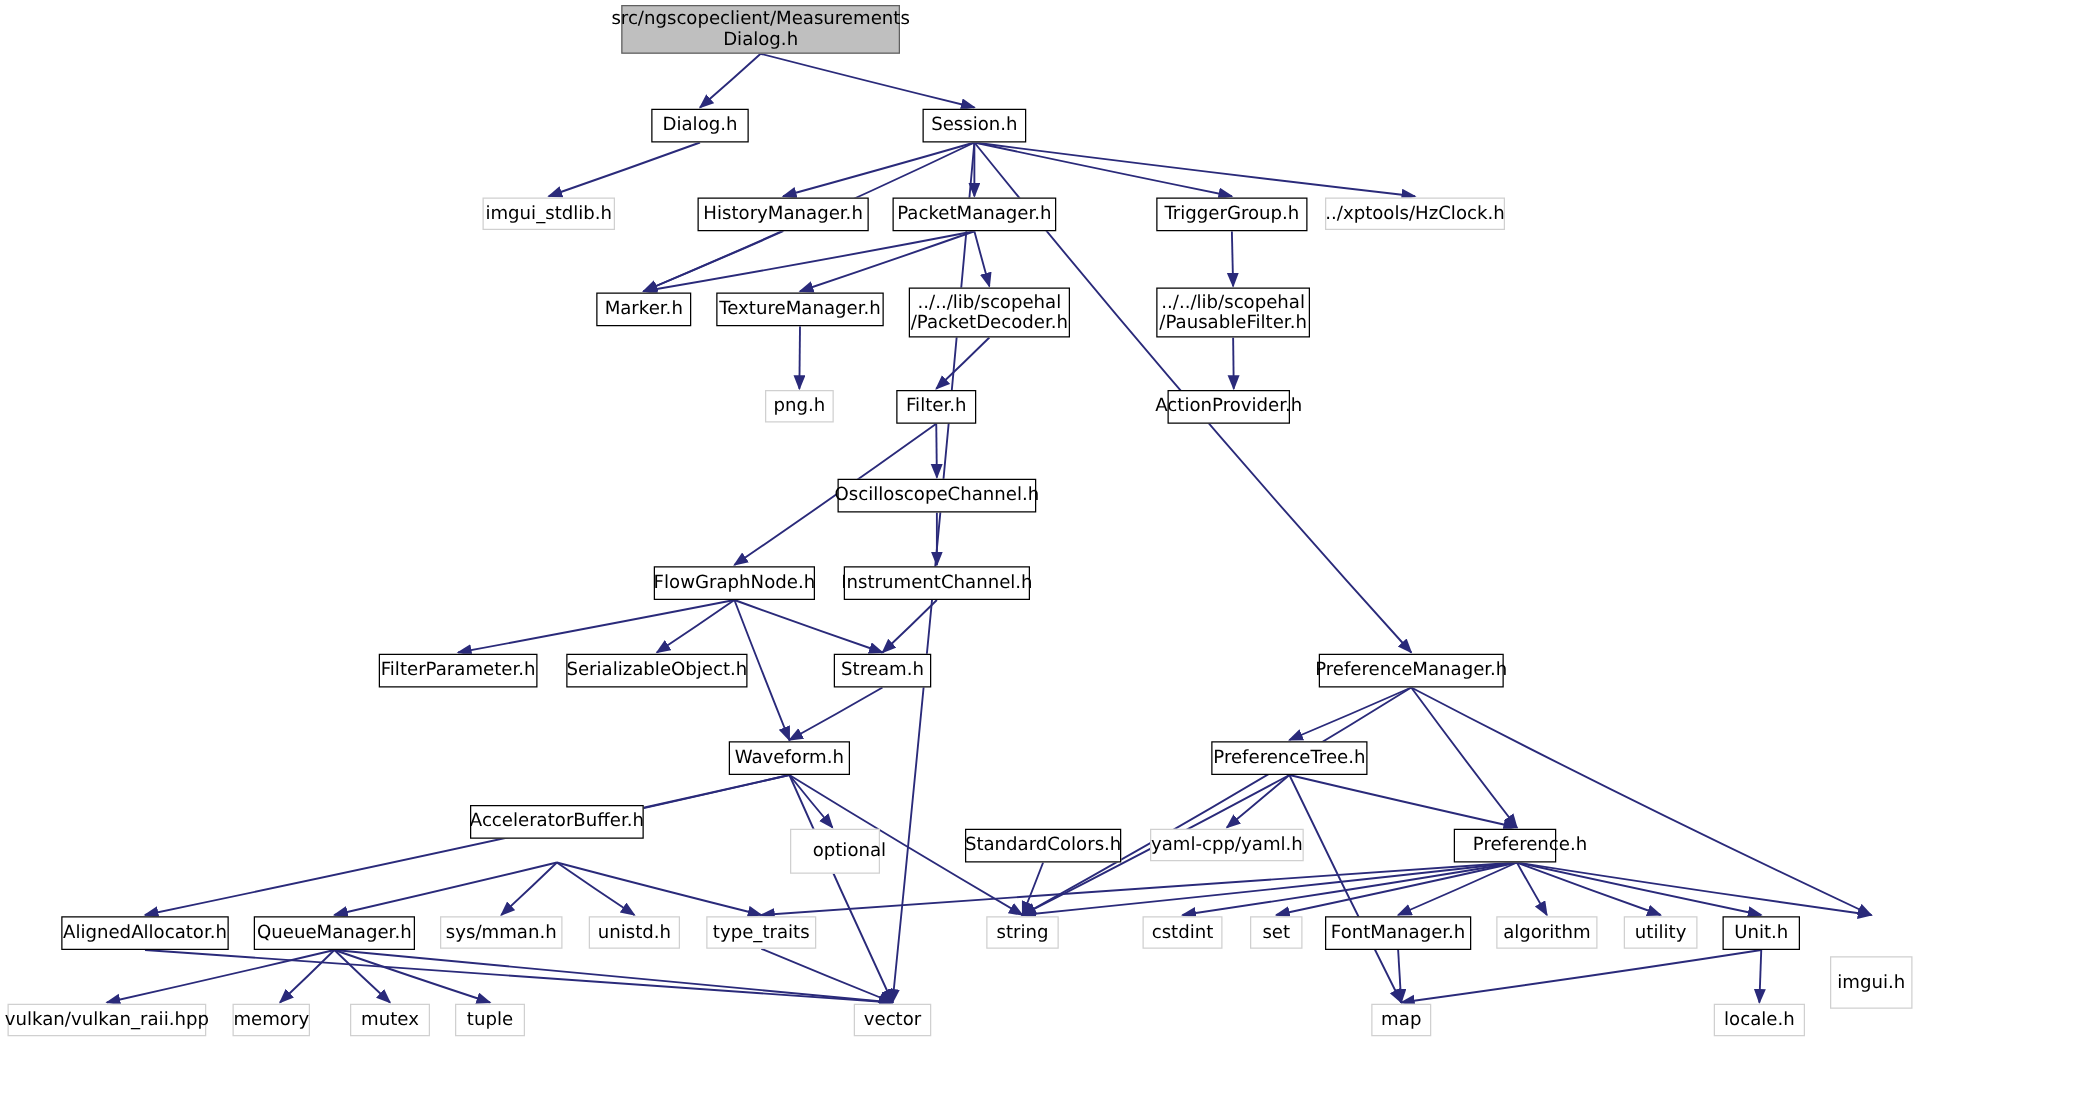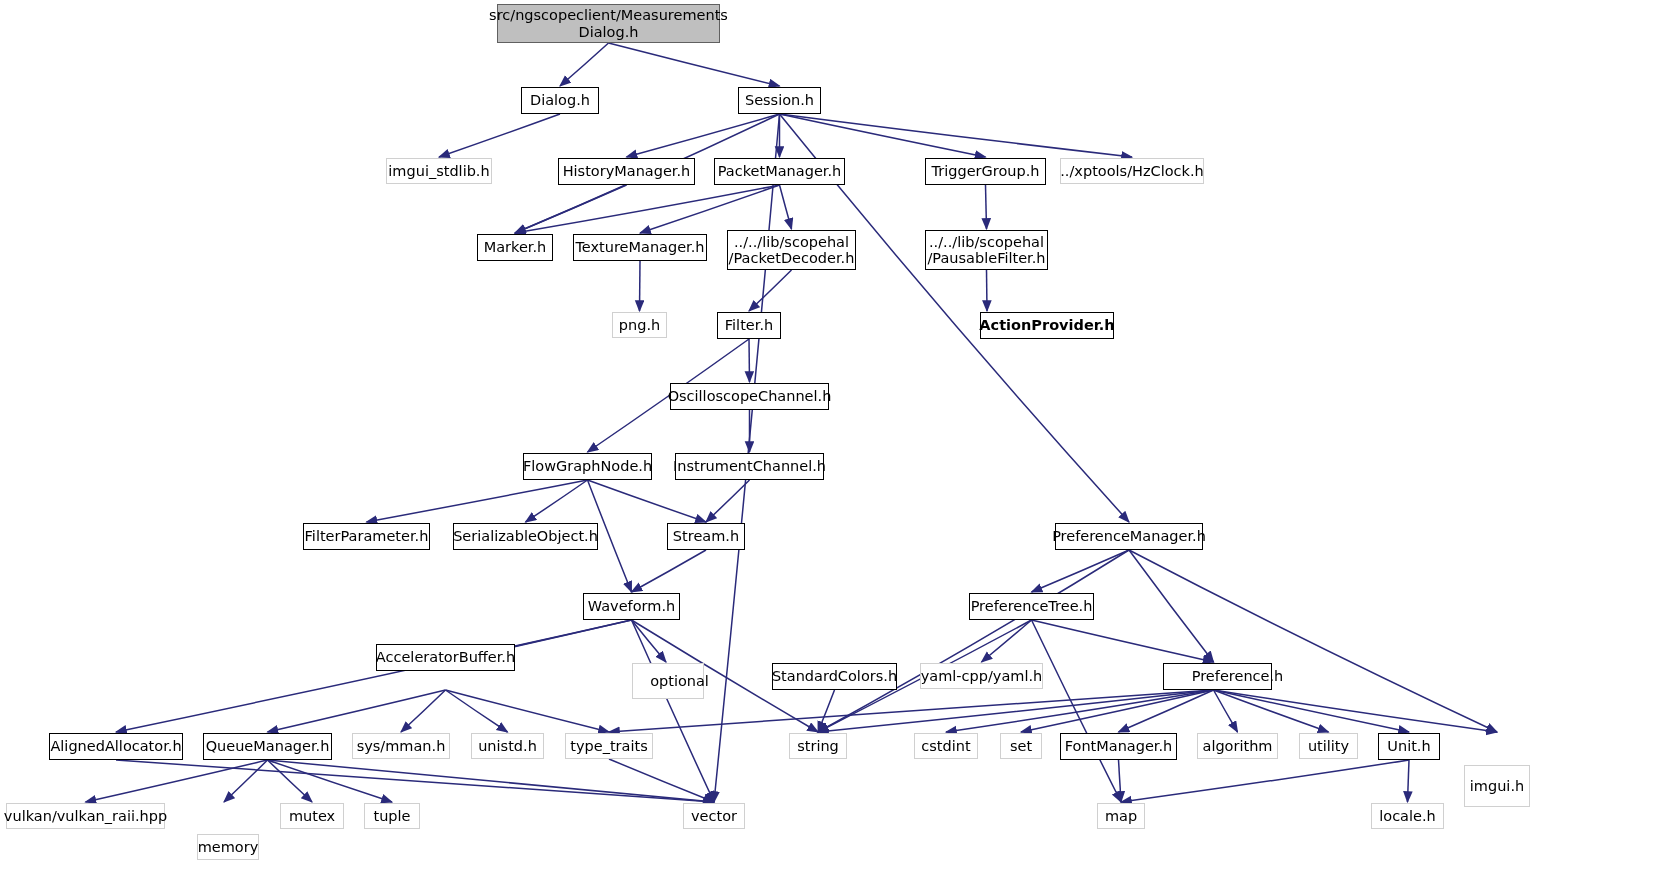--- a/index.html
+++ b/index.html
@@ -101,49 +101,49 @@
       <div class="node solid" style="left: 925px; top: 158px; width: 121px; height: 27px;">TriggerGroup.h</div>
       <div class="node faint" style="left: 1060px; top: 158px; width: 144px; height: 26px;">../xptools/HzClock.h</div>
       <div class="node solid" style="left: 477px; top: 234px; width: 76px; height: 27px;">Marker.h</div>
       <div class="node solid" style="left: 573px; top: 234px; width: 134px; height: 27px; text-align: right;">TextureManager.h</div>
       <div class="node solid" style="left: 727px; top: 230px; width: 129px; height: 40px;">../../lib/scopehal
 /PacketDecoder.h</div>
       <div class="node solid" style="left: 925px; top: 230px; width: 123px; height: 40px;">../../lib/scopehal
 /PausableFilter.h</div>
       <div class="node faint" style="left: 612px; top: 312px; width: 55px; height: 26px;">png.h</div>
       <div class="node solid" style="left: 717px; top: 312px; width: 64px; height: 27px;">Filter.h</div>
-      <div class="node solid" style="left: 980px; top: 312px; width: 134px; height: 27px; font-weight: bold;">ActionProvider.h</div>
+      <div class="node solid" style="left: 934px; top: 312px; width: 98px; height: 27px;">ActionProvider.h</div>
       <div class="node solid" style="left: 670px; top: 383px; width: 159px; height: 27px;">OscilloscopeChannel.h</div>
       <div class="node solid" style="left: 523px; top: 453px; width: 129px; height: 27px;">FlowGraphNode.h</div>
       <div class="node solid" style="left: 675px; top: 453px; width: 149px; height: 27px;">InstrumentChannel.h</div>
       <div class="node solid" style="left: 303px; top: 523px; width: 127px; height: 27px;">FilterParameter.h</div>
       <div class="node solid" style="left: 453px; top: 523px; width: 145px; height: 27px;">SerializableObject.h</div>
       <div class="node solid" style="left: 667px; top: 523px; width: 78px; height: 27px;">Stream.h</div>
       <div class="node solid" style="left: 1055px; top: 523px; width: 148px; height: 27px;">PreferenceManager.h</div>
       <div class="node solid" style="left: 583px; top: 593px; width: 97px; height: 27px;">Waveform.h</div>
       <div class="node solid" style="left: 969px; top: 593px; width: 125px; height: 27px;">PreferenceTree.h</div>
       <div class="node solid" style="left: 376px; top: 644px; width: 139px; height: 27px;">AcceleratorBuffer.h</div>
       <div class="node faint" style="left: 632px; top: 663px; width: 72px; height: 36px; padding-left: 23px;">optional</div>
       <div class="node solid" style="left: 772px; top: 663px; width: 125px; height: 27px;">StandardColors.h</div>
       <div class="node faint" style="left: 920px; top: 663px; width: 123px; height: 26px;">yaml-cpp/yaml.h</div>
-      <div class="node solid" style="left: 1163px; top: 663px; width: 109px; height: 27px; padding-left: 40px;">Preference.h</div>
+      <div class="node solid" style="left: 1163px; top: 663px; width: 82px; height: 27px; padding-left: 40px;">Preference.h</div>
       <div class="node solid" style="left: 49px; top: 733px; width: 134px; height: 27px;">AlignedAllocator.h</div>
       <div class="node solid" style="left: 203px; top: 733px; width: 129px; height: 27px;">QueueManager.h</div>
       <div class="node faint" style="left: 352px; top: 733px; width: 98px; height: 26px;">sys/mman.h</div>
       <div class="node faint" style="left: 471px; top: 733px; width: 73px; height: 26px;">unistd.h</div>
       <div class="node faint" style="left: 565px; top: 733px; width: 88px; height: 26px;">type_traits</div>
       <div class="node faint" style="left: 789px; top: 733px; width: 58px; height: 26px;">string</div>
       <div class="node faint" style="left: 914px; top: 733px; width: 64px; height: 26px;">cstdint</div>
       <div class="node faint" style="left: 1000px; top: 733px; width: 42px; height: 26px;">set</div>
       <div class="node solid" style="left: 1060px; top: 733px; width: 117px; height: 27px;">FontManager.h</div>
       <div class="node faint" style="left: 1197px; top: 733px; width: 81px; height: 26px;">algorithm</div>
       <div class="node faint" style="left: 1299px; top: 733px; width: 59px; height: 26px;">utility</div>
       <div class="node solid" style="left: 1378px; top: 733px; width: 62px; height: 27px;">Unit.h</div>
       <div class="node faint" style="left: 1464px; top: 733px; width: 66px; height: 42px; margin-top: 32px;">imgui.h</div>
       <div class="node faint" style="left: 6px; top: 803px; width: 159px; height: 26px;">vulkan/vulkan_raii.hpp</div>
-      <div class="node faint" style="left: 186px; top: 834px; width: 62px; height: 26px; margin-left: 11px;">memory</div>
+      <div class="node faint" style="left: 186px; top: 803px; width: 62px; height: 26px;">memory</div>
       <div class="node faint" style="left: 280px; top: 803px; width: 64px; height: 26px;">mutex</div>
       <div class="node faint" style="left: 364px; top: 803px; width: 56px; height: 26px;">tuple</div>
       <div class="node faint" style="left: 683px; top: 803px; width: 62px; height: 26px;">vector</div>
       <div class="node faint" style="left: 1097px; top: 803px; width: 48px; height: 26px;">map</div>
       <div class="node faint" style="left: 1371px; top: 803px; width: 73px; height: 26px; text-align: center;">locale.h</div>
     </div>
 </div>
 
 </body></html>

